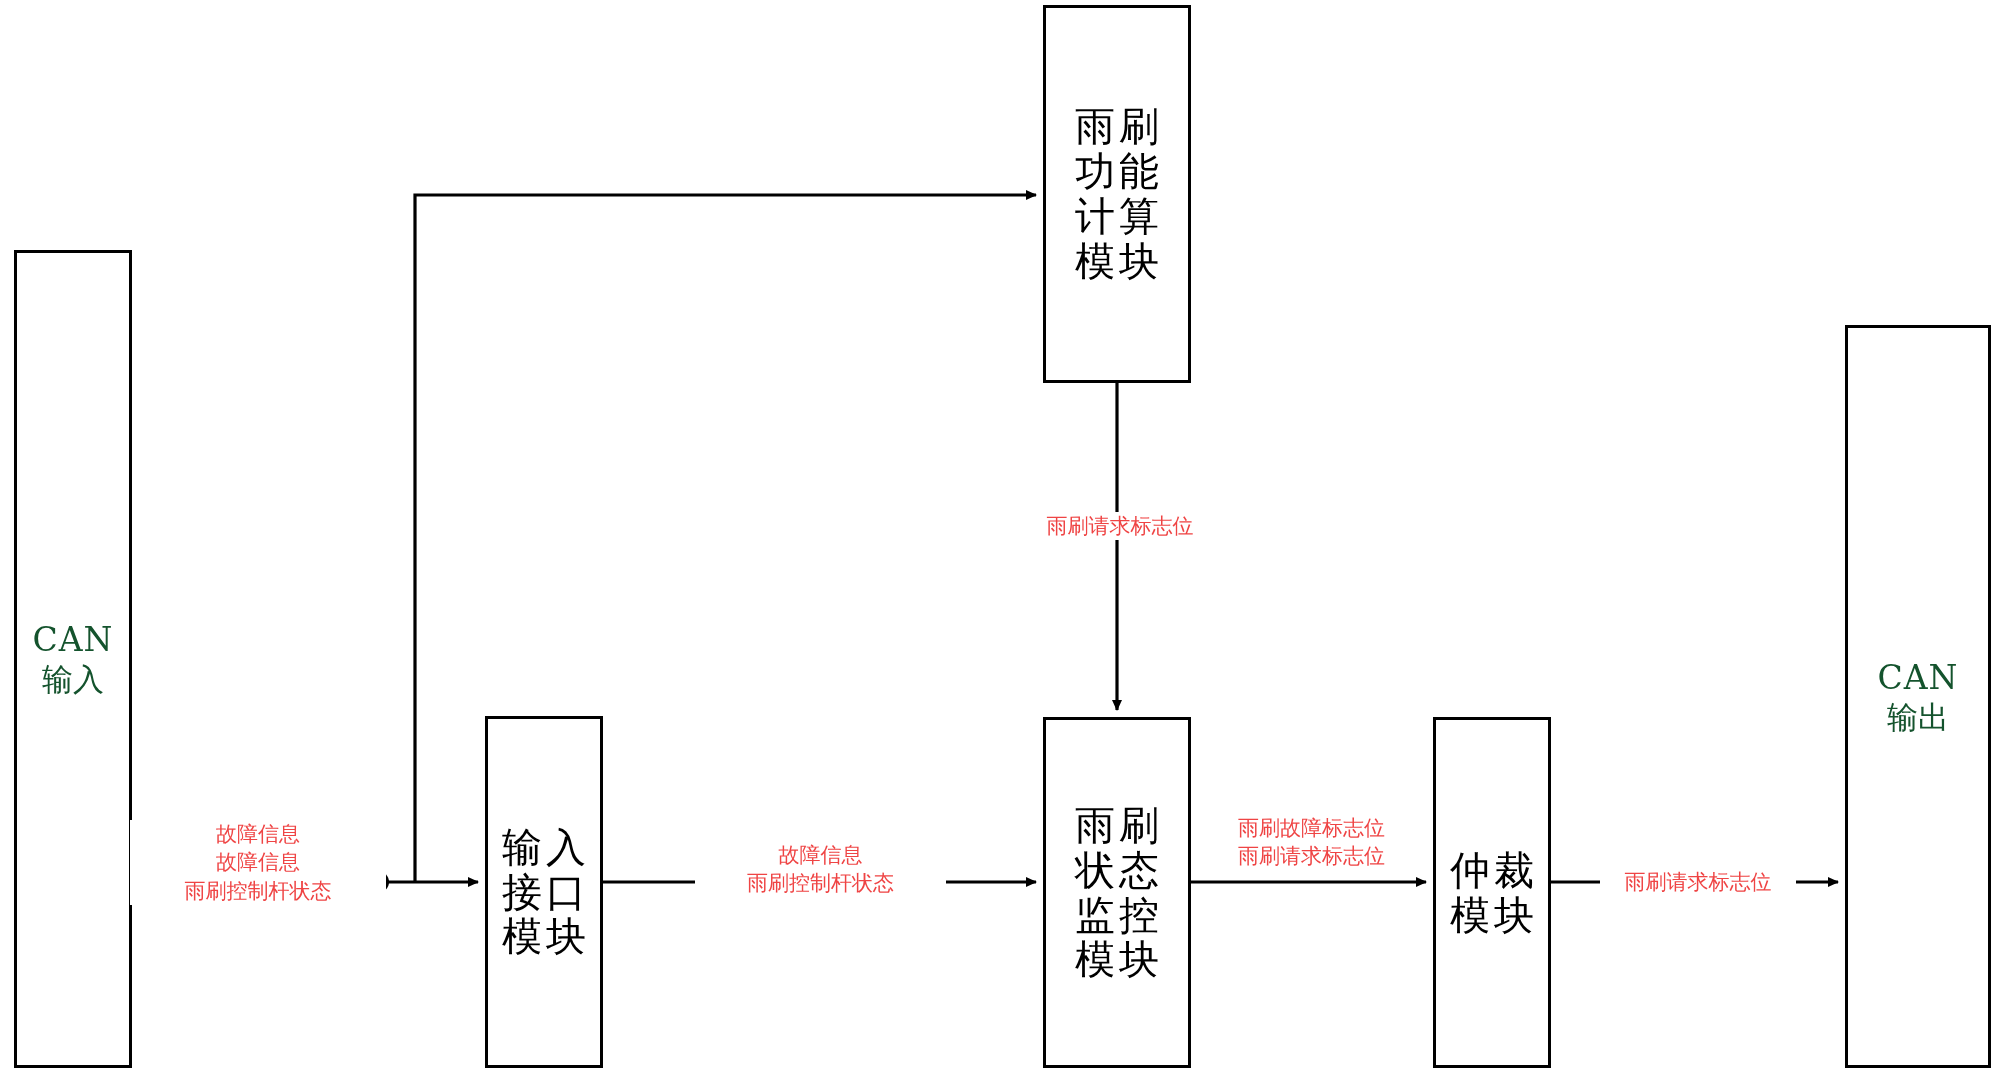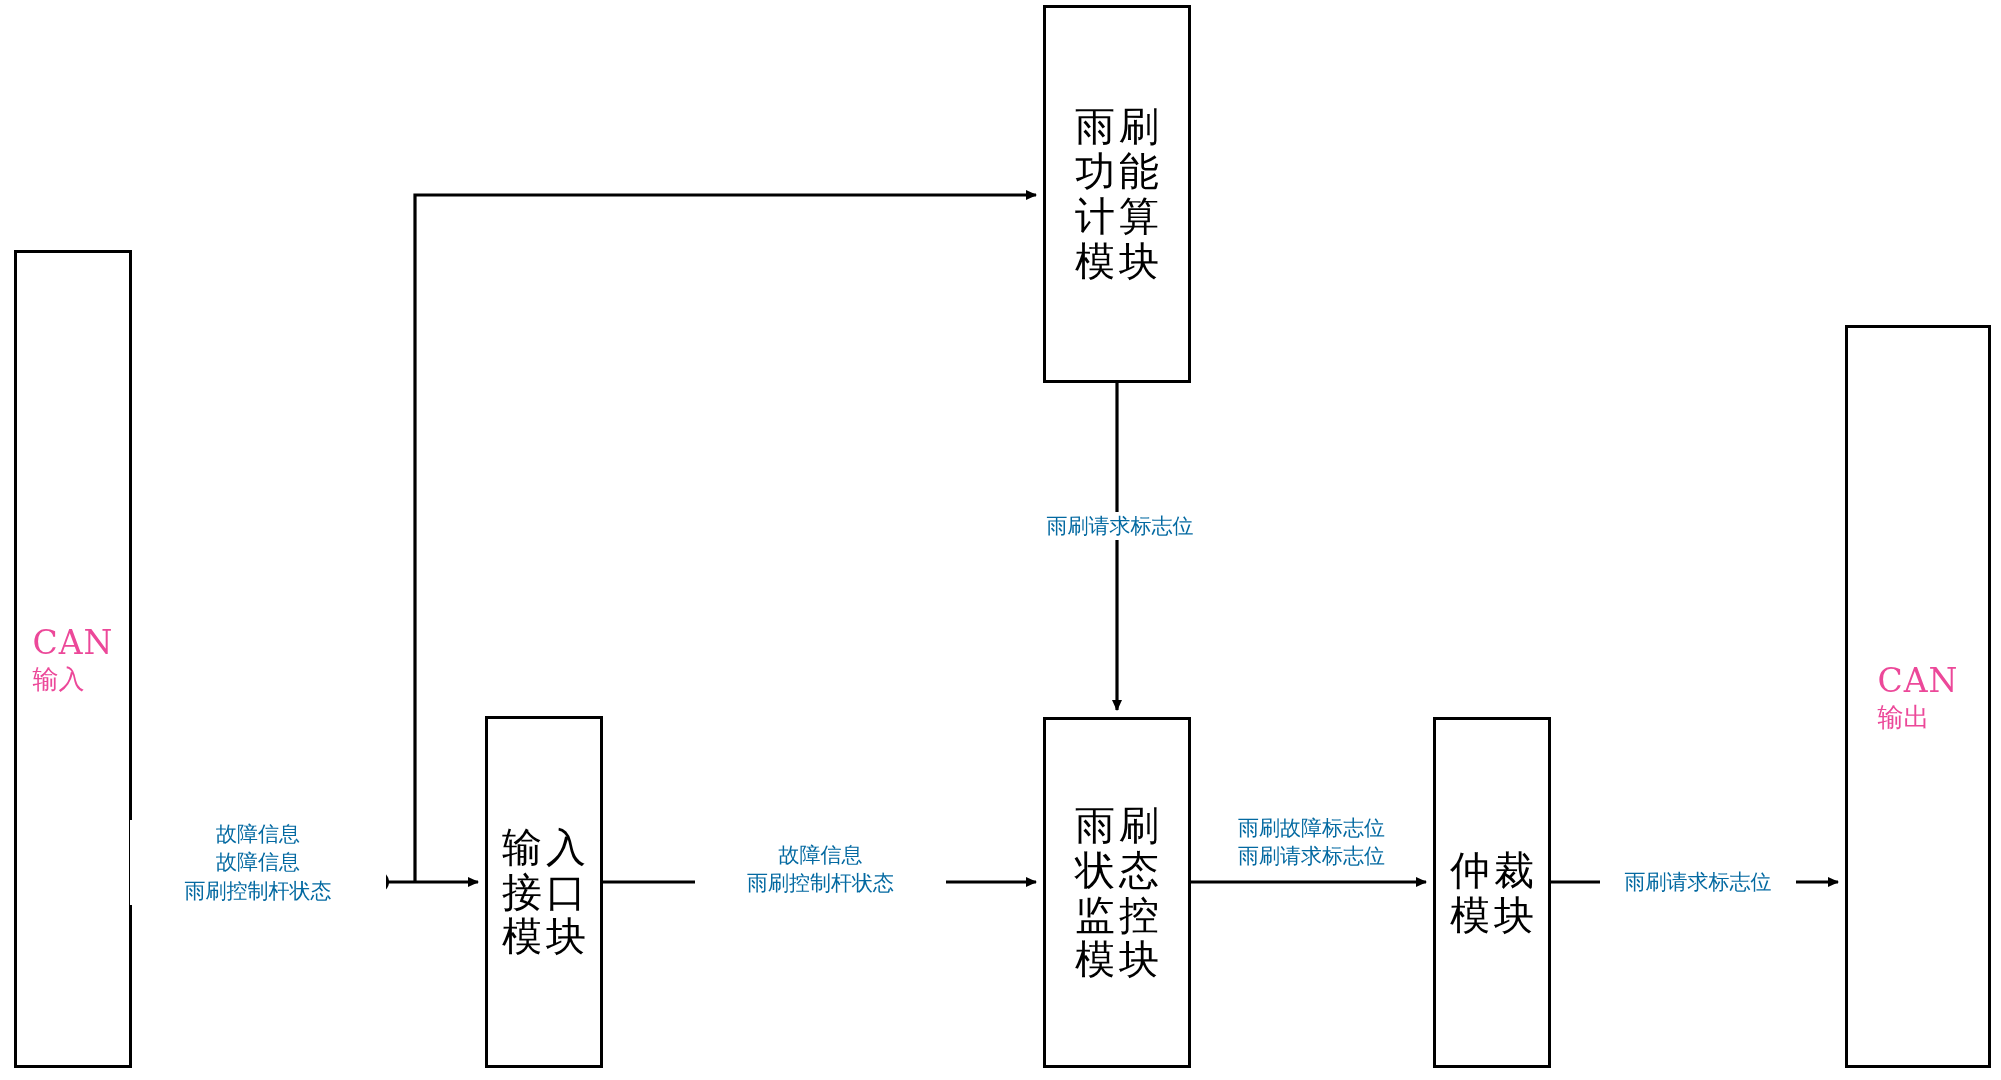--- a/index.html
+++ b/index.html
@@ -50,37 +50,38 @@
     align-items: center;
   }
   .vcol .glyph {
     font-family: "DejaVu Serif", "Liberation Serif", serif;
     font-size: 40px;
     color: #000000;
     line-height: 1.12;
     display: block;
   }
   .can-label {
-    color: #ec4899;
+    text-align: center;
+    color: #14532d;
     line-height: 1.25;
   }
   .can-label .can-latin {
     font-family: "DejaVu Serif", "Liberation Serif", serif;
     font-size: 33px;
     letter-spacing: 1px;
     display: block;
   }
   .can-label .can-cjk {
     font-family: "DejaVu Serif", "Liberation Serif", serif;
-    font-size: 26px;
+    font-size: 31px;
     display: block;
   }
   .edge-label {
     position: absolute;
-    color: #0369a1;
+    color: #ef4444;
     font-family: "DejaVu Serif", "Liberation Serif", serif;
     font-size: 21px;
     line-height: 1.35;
     text-align: center;
     white-space: nowrap;
     background: #ffffff;
     padding: 0 3px;
   }
   .edge-label .line {
     display: block;

